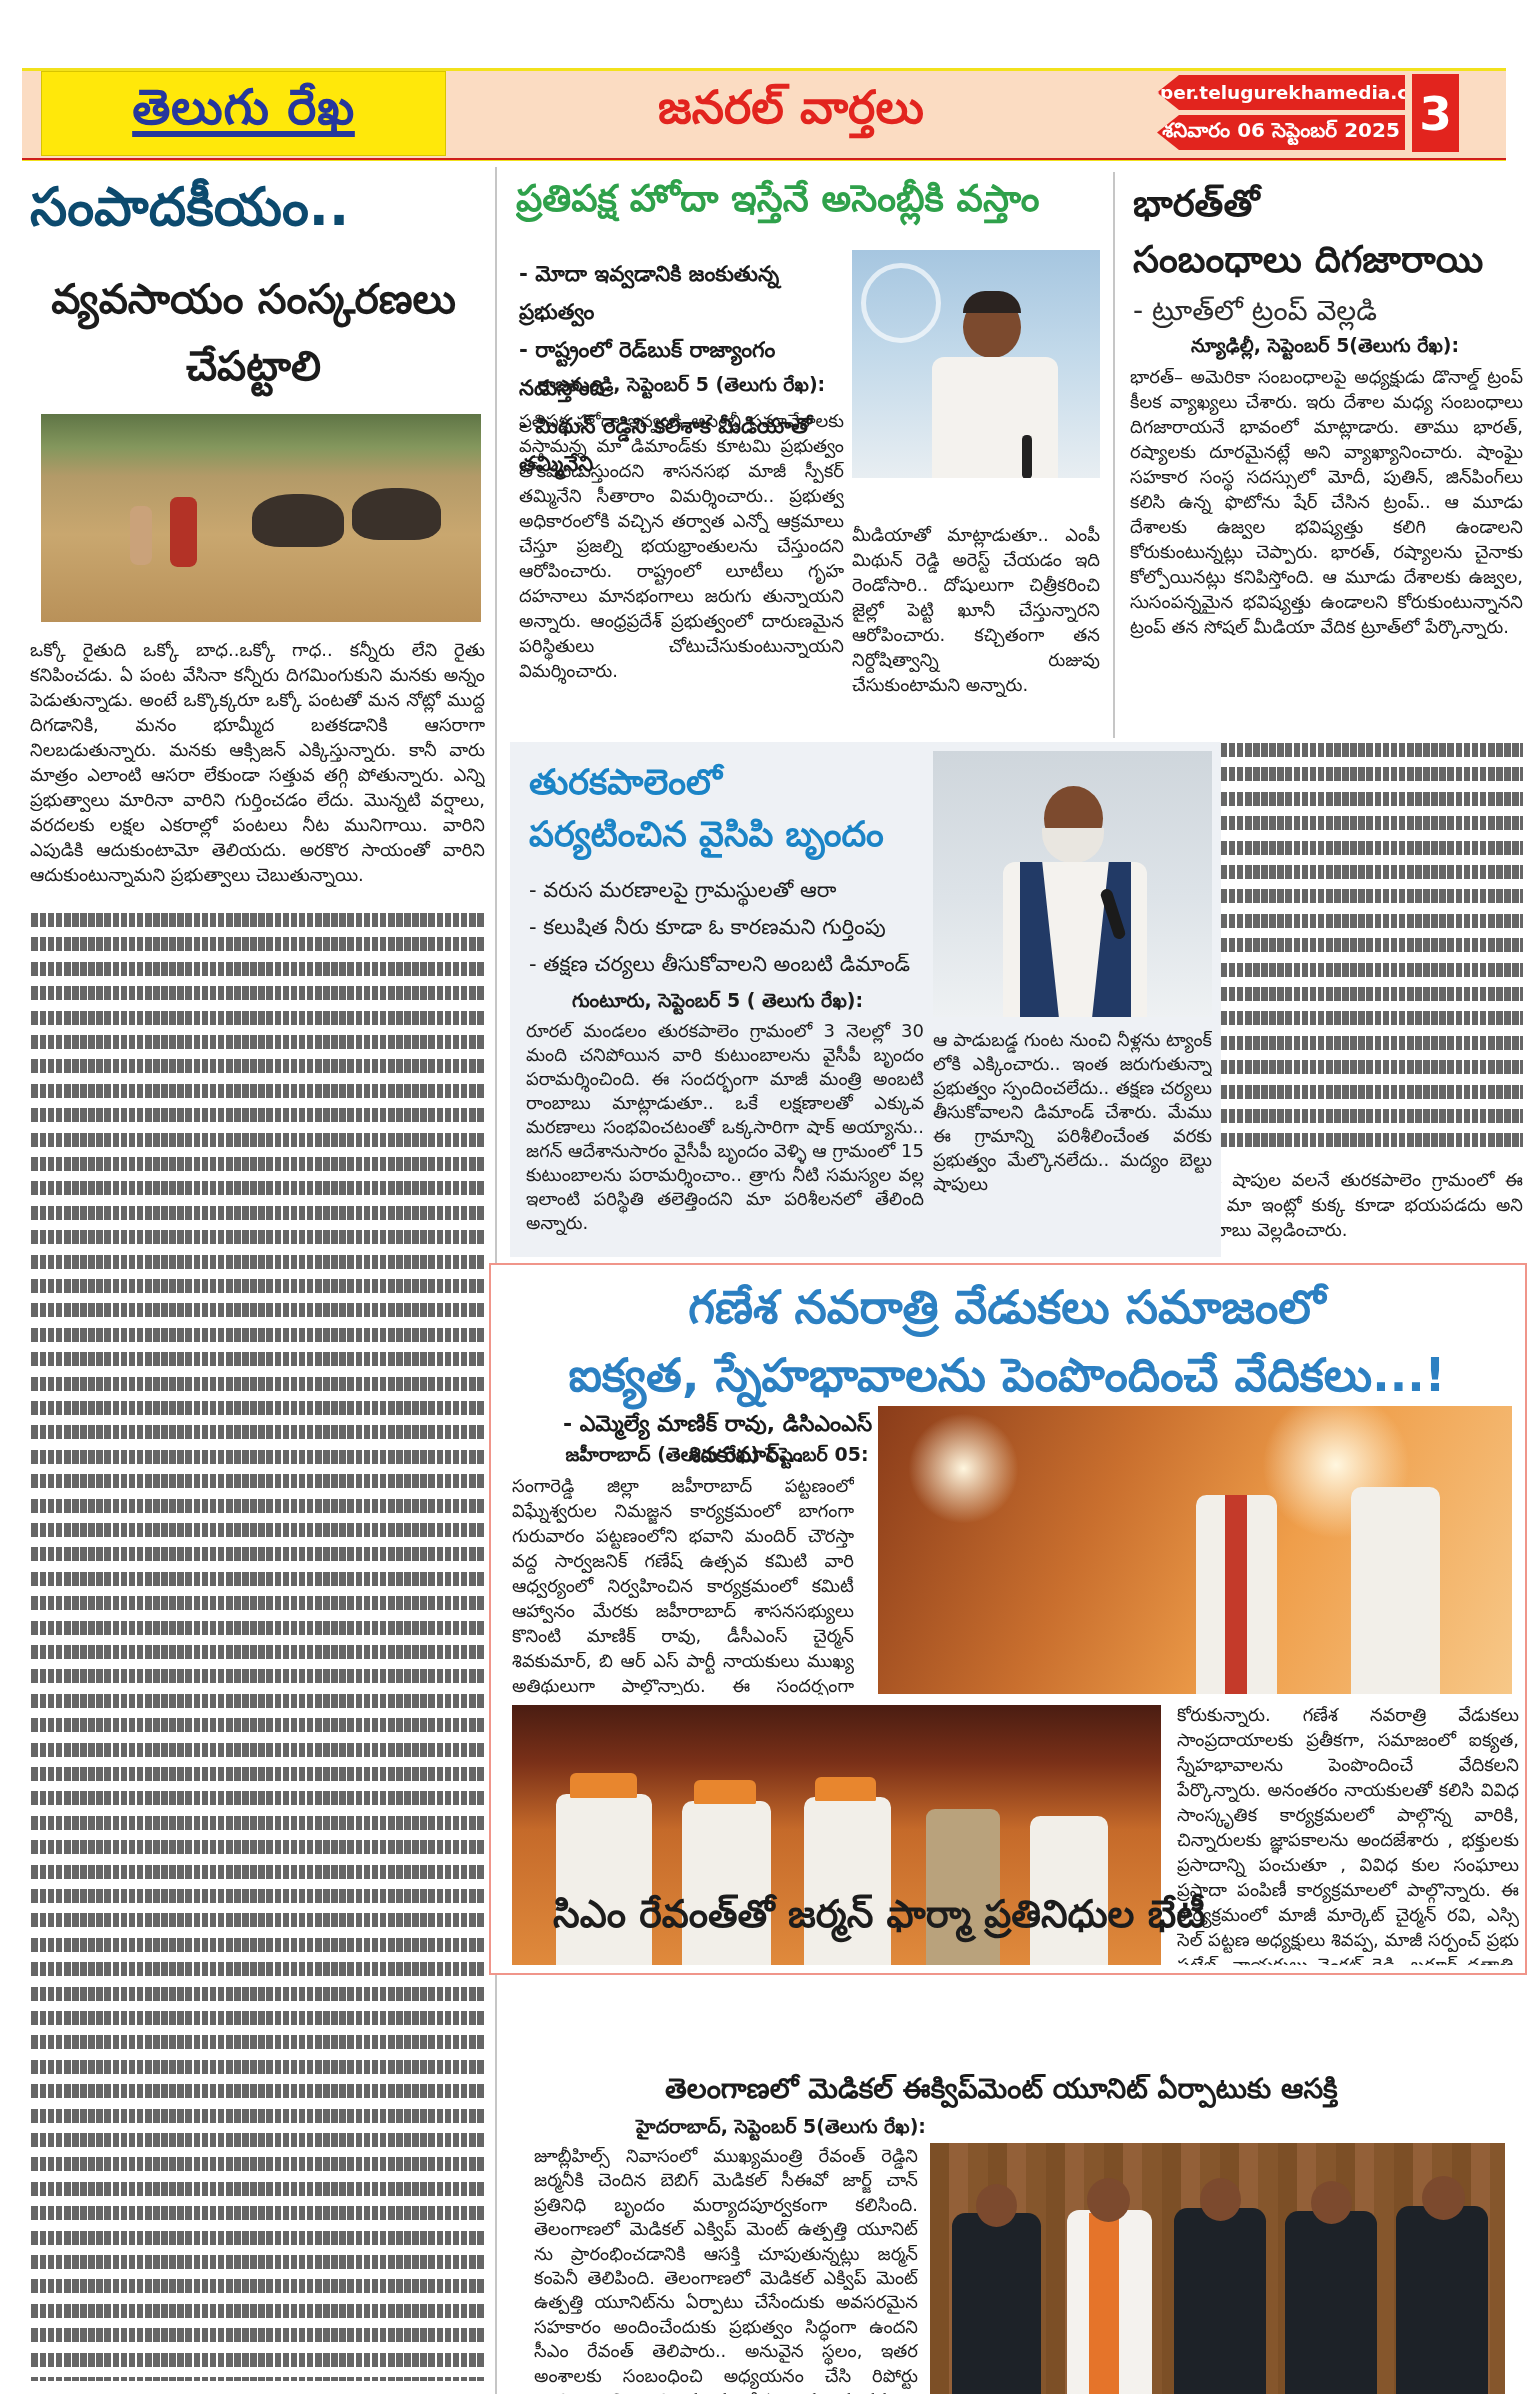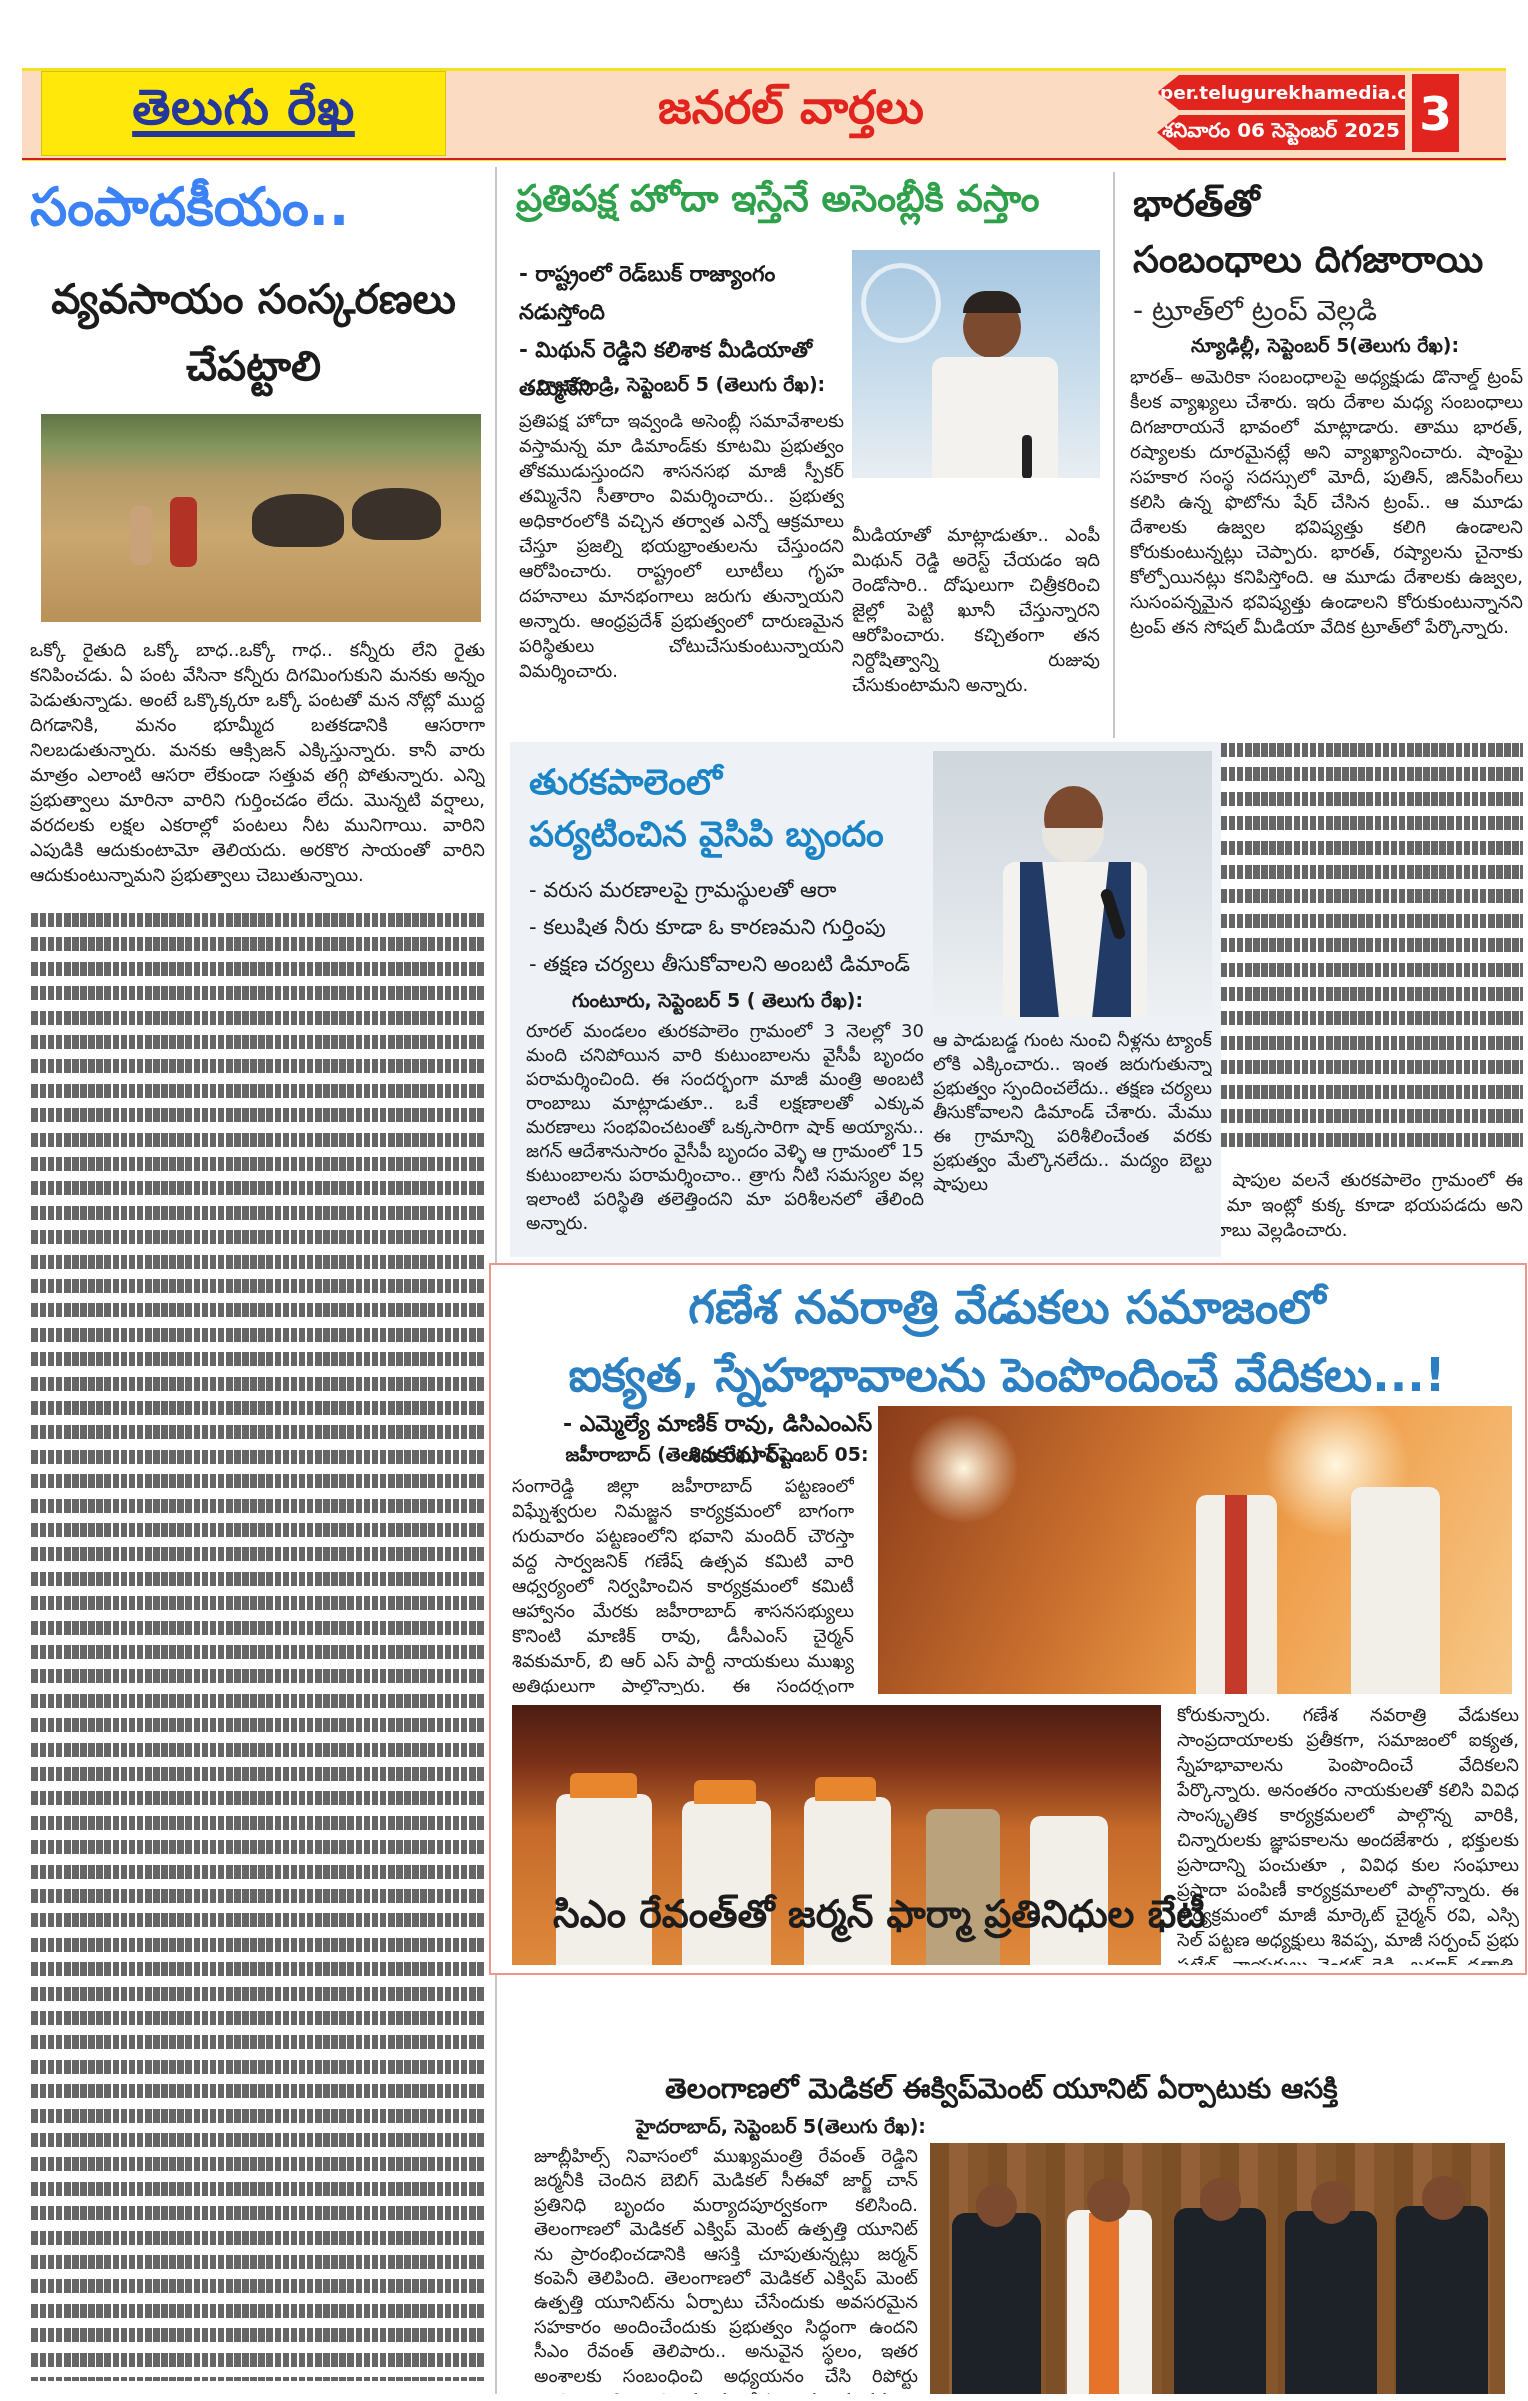--- a/index.html
+++ b/index.html
@@ -22,21 +22,21 @@
            display:flex;align-items:center;justify-content:center;font-size:47px;font-weight:bold;}
   .header-rule{left:22px;top:158px;width:1484px;height:2.2px;background:#cf1f1a;}
   
   .vrule{width:1.5px;background:#c6c6c6;}
   
   .body-text{font-size:18px;line-height:25px;text-align:justify;overflow:hidden;}
   .dateline{font-weight:bold;font-size:19px;}
   .greek{background:repeating-linear-gradient(90deg,#ffffff 0 1.5px,transparent 1.5px 8.1px),
                     repeating-linear-gradient(#4c4c4c 0 14px,#ffffff 14px 24.4px);opacity:.85;}
   
-  .kicker{left:30px;top:176px;width:462px;font-size:53px;font-weight:bold;color:#3b82f6;}
+  .kicker{left:30px;top:176px;width:462px;font-size:53px;font-weight:bold;color:#0c4a6e;}
   .ed-headline{left:41px;top:266px;width:425px;font-size:41px;line-height:67px;font-weight:bold;text-align:center;}
   .ed-photo{left:41px;top:414px;width:440px;height:208px;overflow:hidden;
             background:linear-gradient(180deg,#5f7546 0%,#84975d 16%,#b39a68 30%,#c9a76f 58%,#b99159 100%);}
   .ox{position:absolute;background:#3a312a;border-radius:45% 45% 30% 30%;}
   .farmer{position:absolute;border-radius:7.4px;}
   .ed-body{left:30px;top:637px;width:455px;}
   .ed-greek{left:30px;top:913px;width:455px;height:1468px;}
   
   .as-headline{left:516px;top:177px;width:588px;font-size:37px;font-weight:bold;color:#2fa14b;white-space:nowrap;overflow:hidden;}
   .as-points{left:519px;top:255px;width:325px;font-size:21.4px;font-weight:bold;line-height:38px;}
@@ -112,20 +112,21 @@
     <div class="ox" style="left:211px;top:80px;width:92px;height:53px;"></div>
     <div class="ox" style="left:311px;top:74px;width:89px;height:52px;"></div>
     <div class="farmer" style="left:129px;top:83px;width:27px;height:70px;background:#b33226;"></div>
     <div class="farmer" style="left:89px;top:92px;width:22px;height:59px;background:#caa27a;"></div>
   </div>
   <div class="abs ed-body body-text">ఒక్కో రైతుది ఒక్కో బాధ..ఒక్కో గాధ.. కన్నీరు లేని రైతు కనిపించడు. ఏ పంట వేసినా కన్నీరు దిగమింగుకుని మనకు అన్నం పెడుతున్నాడు. అంటే ఒక్కొక్కరూ ఒక్కో పంటతో మన నోట్లో ముద్ద దిగడానికి, మనం భూమ్మీద బతకడానికి ఆసరాగా నిలబడుతున్నారు. మనకు ఆక్సిజన్ ఎక్కిస్తున్నారు. కానీ వారు మాత్రం ఎలాంటి ఆసరా లేకుండా సత్తువ తగ్గి పోతున్నారు. ఎన్ని ప్రభుత్వాలు మారినా వారిని గుర్తించడం లేదు. మొన్నటి వర్షాలు, వరదలకు లక్షల ఎకరాల్లో పంటలు నీట మునిగాయి. వారిని ఎపుడికి ఆదుకుంటామో తెలియదు. అరకొర సాయంతో వారిని ఆదుకుంటున్నామని ప్రభుత్వాలు చెబుతున్నాయి.</div>
   <div class="abs greek ed-greek"></div>
 
   <div class="abs as-headline">ప్రతిపక్ష హోదా ఇస్తేనే అసెంబ్లీకి వస్తాం</div>
   <div class="abs as-points">
+    <div>- మోదా ఇవ్వడానికి జంకుతున్న ప్రభుత్వం</div>
     <div>- రాష్ట్రంలో రెడ్‌బుక్ రాజ్యాంగం నడుస్తోంది</div>
     <div>- మిథున్ రెడ్డిని కలిశాక మీడియాతో తమ్మినేని</div>
   </div>
   <div class="abs as-dateline dateline">రాజమండ్రి, సెప్టెంబర్ 5 (తెలుగు రేఖ):</div>
   <div class="abs as-photo">
     <div style="position:absolute;left:9px;top:13.3px;width:70px;height:70px;border:5.2px solid #ffffff;border-radius:50%;opacity:.65;"></div>
     <div class="head" style="left:111px;top:46px;width:58px;height:62px;"></div>
     <div style="position:absolute;left:111px;top:41px;width:58px;height:22px;background:#2b2320;border-radius:30px 30px 0 0;"></div>
     <div class="shirt-white" style="left:80px;top:107px;width:126px;height:122px;"></div>
     <div style="position:absolute;left:170px;top:185px;width:10.4px;height:44px;background:#222;border-radius:4.4px;"></div>

